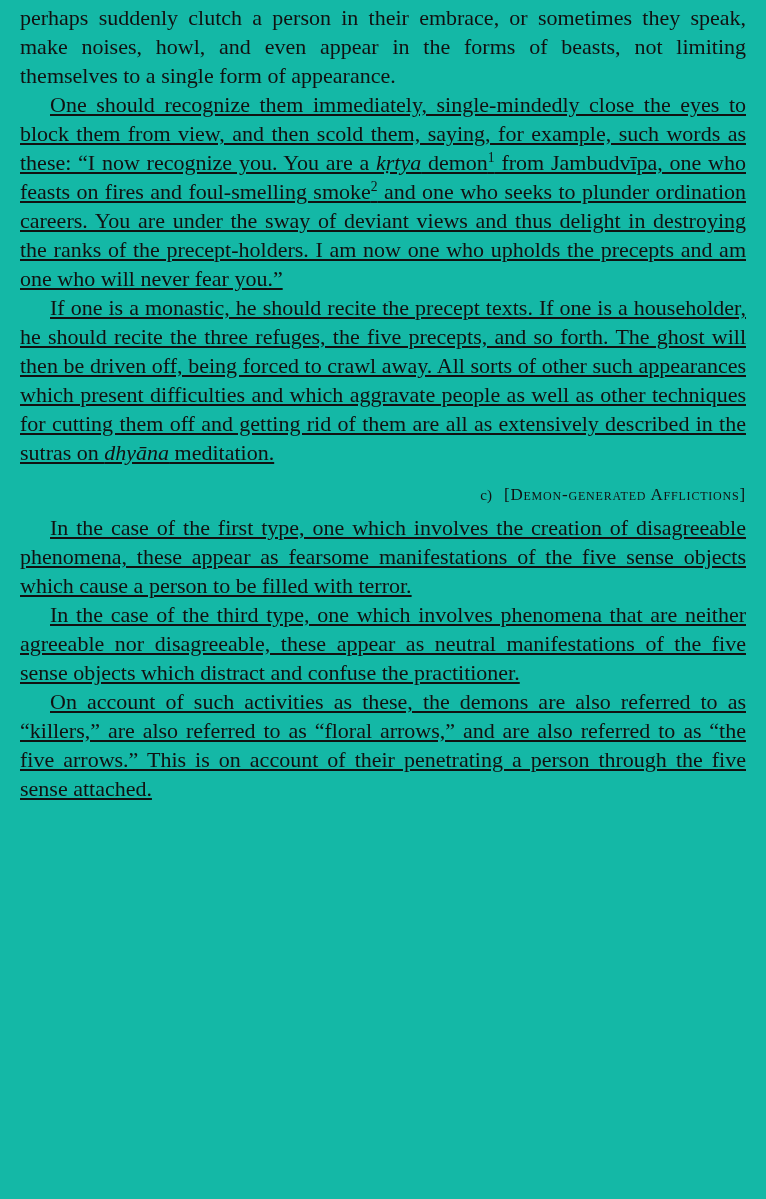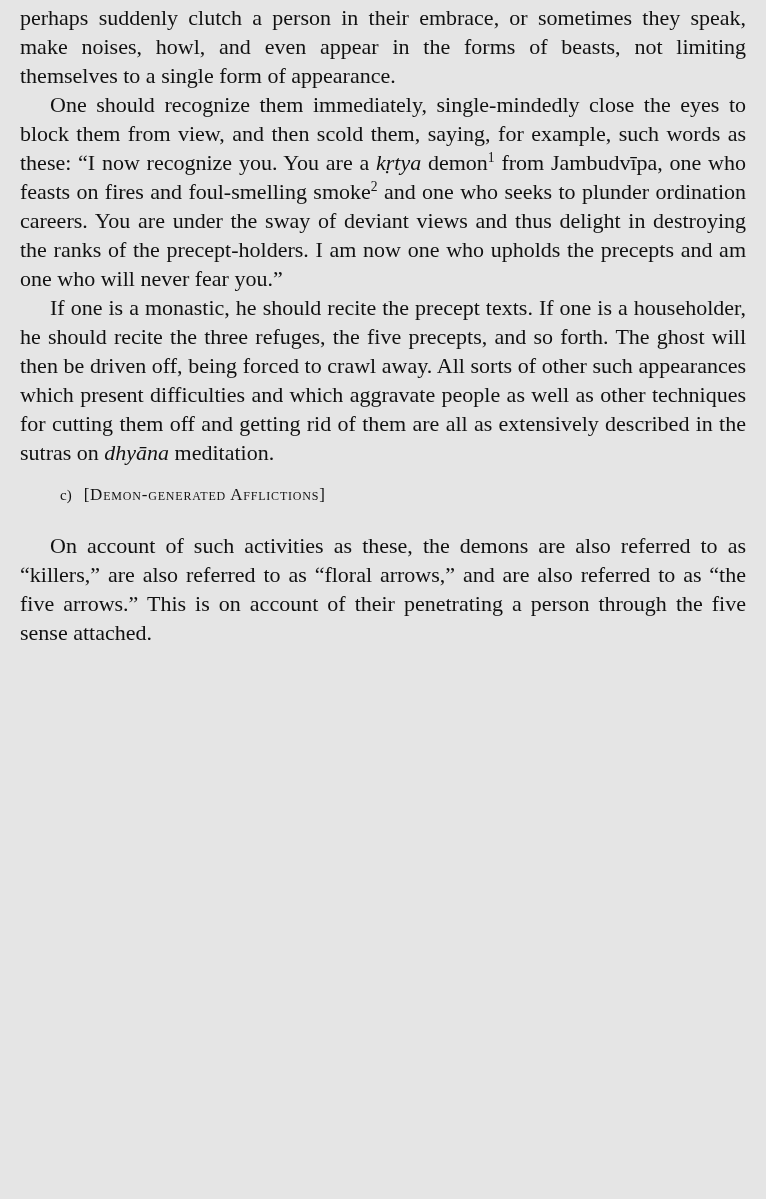--- a/index.html
+++ b/index.html
@@ -6,66 +6,69 @@
     margin: 0;
     padding: 0;
     background: #ffffff;
   }
   .page {
     position: relative;
     width: 766px;
     height: 1199px;
     box-sizing: border-box;
     padding: 3px 20px 0 20px;
-    background: #e5e5e5;
+    background: #14b8a6;
     color: #111111;
     font-family: "Liberation Serif", "DejaVu Serif", serif;
     font-size: 22px;
     line-height: 29px;
     overflow: hidden;
   }
   .body-paragraph {
     margin: 0;
     text-align: justify;
     text-justify: inter-word;
   }
   .body-paragraph.indent {
     text-indent: 30px;
+    text-decoration: underline;
   }
   .seg-normal {
     font-style: normal;
   }
   .seg-italic {
     font-style: italic;
   }
   .seg-sup {
     font-size: 0.62em;
     vertical-align: super;
     line-height: 0;
   }
   .section-heading {
-    margin: 17px 0 25px 0;
+    margin: 17px 0 7px 0;
     padding-left: 40px;
     font-size: 17px;
     line-height: 21px;
-    text-align: left;
+    text-align: right;
   }
   .heading-marker {
     font-size: 15px;
     margin-right: 12px;
   }
   .heading-title {
     font-variant: small-caps;
     letter-spacing: 0.8px;
   }
 </style>
 </head>
 <body>
 
 <div class="page">
   <div>
       <p class="body-paragraph"><span class="seg-normal">perhaps suddenly clutch a person in their embrace, or sometimes they speak, make noises, howl, and even appear in the forms of beasts, not limiting themselves to a single form of appearance.</span></p>
       <p class="body-paragraph indent"><span class="seg-normal">One should recognize them immediately, single-mindedly close the eyes to block them from view, and then scold them, saying, for example, such words as these: “I now recognize you. You are a </span><span class="seg-italic">kṛtya</span><span class="seg-normal"> demon</span><span class="seg-sup">1</span><span class="seg-normal"> from Jambudvīpa, one who feasts on fires and foul-smelling smoke</span><span class="seg-sup">2</span><span class="seg-normal"> and one who seeks to plunder ordination careers. You are under the sway of deviant views and thus delight in destroying the ranks of the precept-holders. I am now one who upholds the precepts and am one who will never fear you.”</span></p>
       <p class="body-paragraph indent"><span class="seg-normal">If one is a monastic, he should recite the precept texts. If one is a householder, he should recite the three refuges, the five precepts, and so forth. The ghost will then be driven off, being forced to crawl away. All sorts of other such appearances which present difficulties and which aggravate people as well as other techniques for cutting them off and getting rid of them are all as extensively described in the sutras on </span><span class="seg-italic">dhyāna</span><span class="seg-normal"> meditation.</span></p>
       <div class="section-heading"><span class="heading-marker">c)</span><span class="heading-title">[Demon-generated Afflictions]</span></div>
+      <p class="body-paragraph indent"><span class="seg-normal">In the case of the first type, one which involves the creation of disagreeable phenomena, these appear as fearsome manifestations of the five sense objects which cause a person to be filled with terror.</span></p>
+      <p class="body-paragraph indent"><span class="seg-normal">In the case of the third type, one which involves phenomena that are neither agreeable nor disagreeable, these appear as neutral manifestations of the five sense objects which distract and confuse the practitioner.</span></p>
       <p class="body-paragraph indent"><span class="seg-normal">On account of such activities as these, the demons are also referred to as “killers,” are also referred to as “floral arrows,” and are also referred to as “the five arrows.” This is on account of their penetrating a person through the five sense attached.</span></p>
     </div>
 </div>
 
 </body></html>

